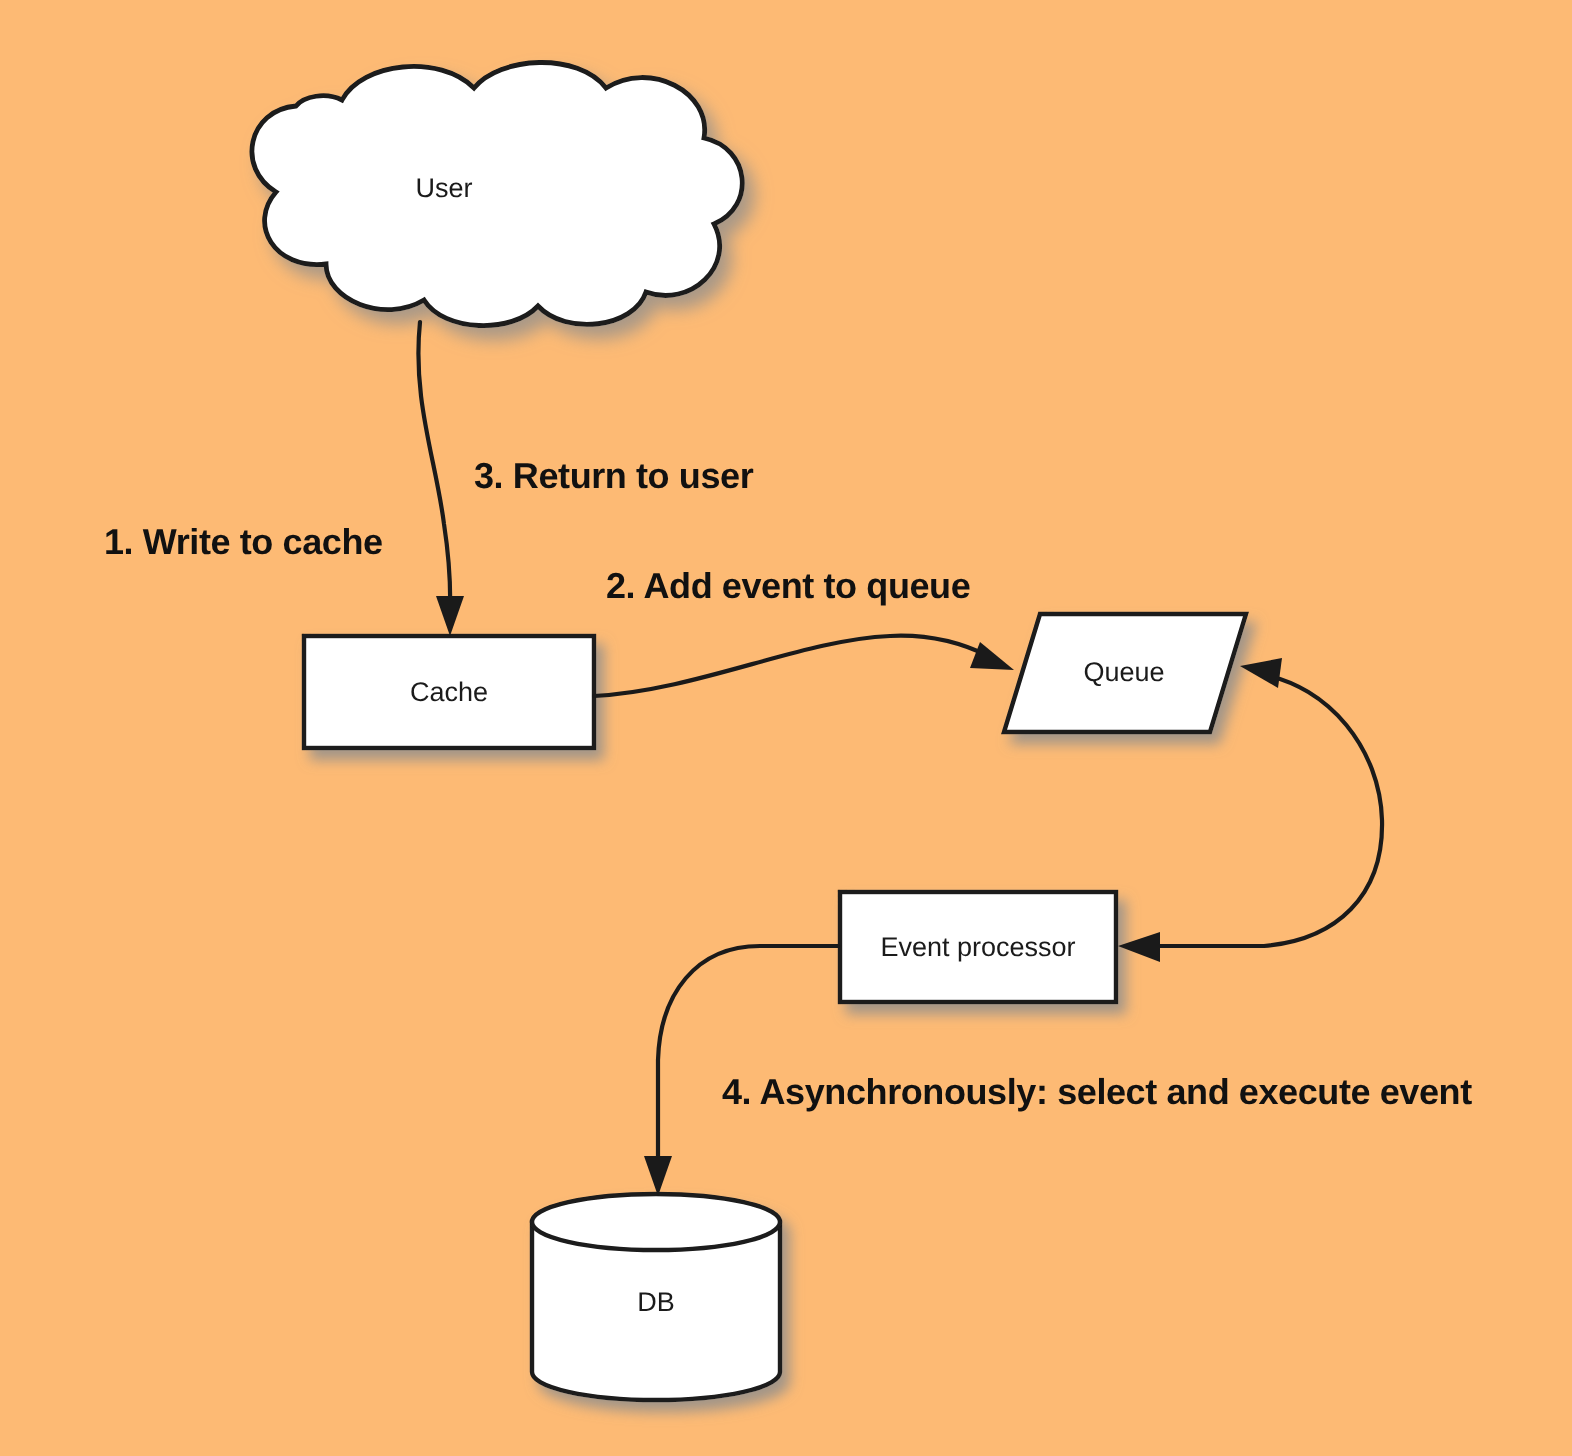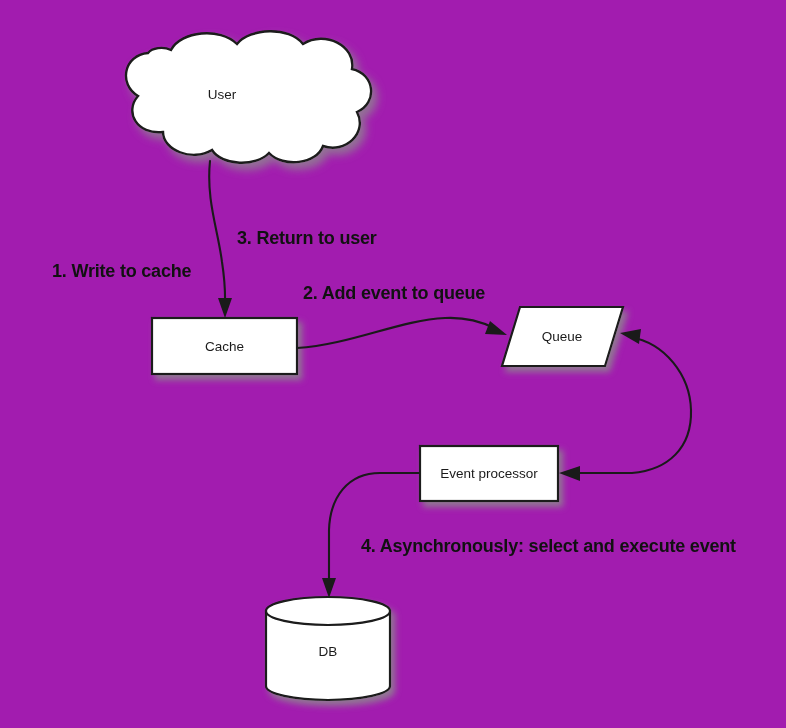--- a/index.html
+++ b/index.html
@@ -9,21 +9,21 @@
     background: #ffffff;
   }
   body {
     font-family: "Liberation Sans", "DejaVu Sans", sans-serif;
     -webkit-font-smoothing: antialiased;
   }
   #canvas {
     position: relative;
     width: 786px;
     height: 728px;
-    background: #a21caf;
+    background: #fdba74;
     overflow: hidden;
   }
   #diagram-svg {
     position: absolute;
     left: 0;
     top: 0;
     width: 786px;
     height: 728px;
     display: block;
   }

